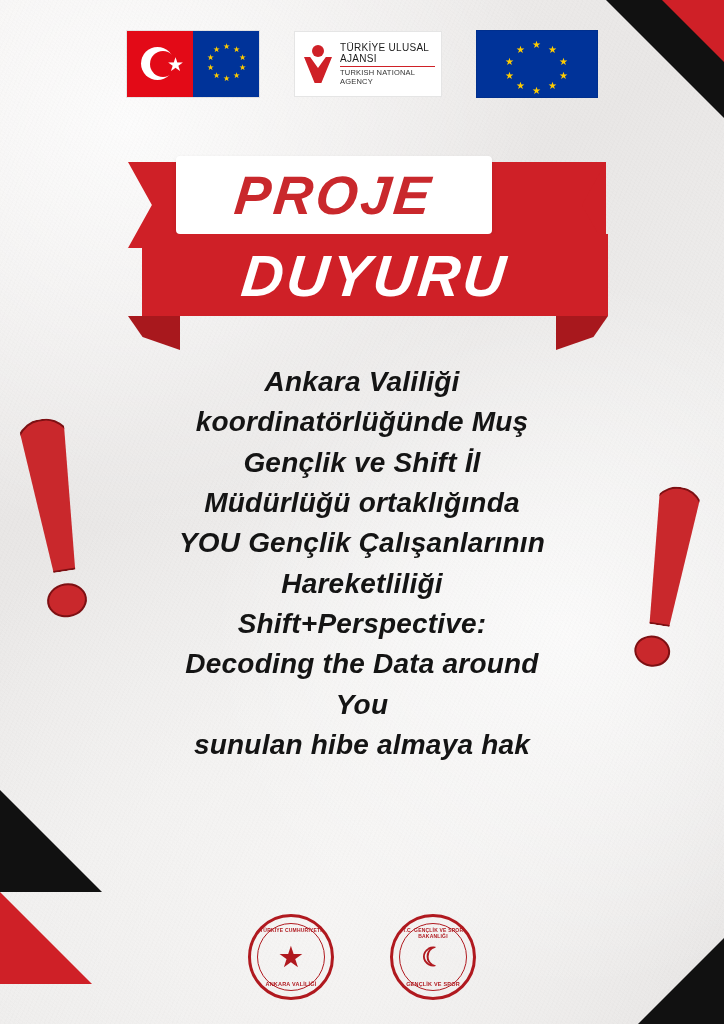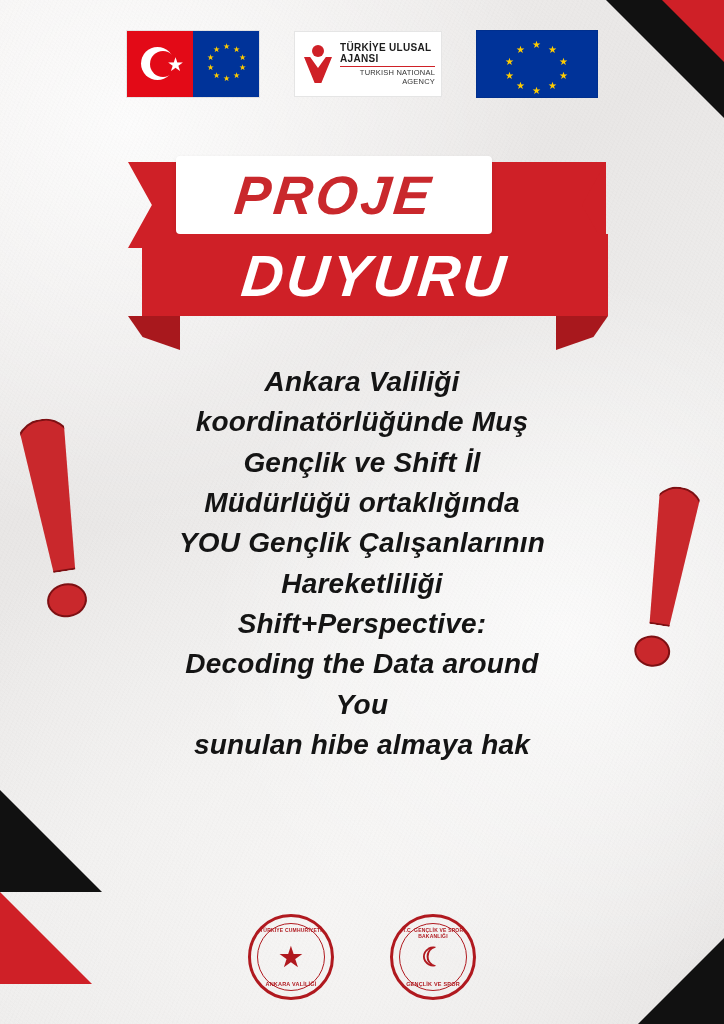--- a/index.html
+++ b/index.html
@@ -163,34 +163,33 @@
     clip-path: polygon(0% 0%, 22% 0%, 50% 42%, 78% 0%, 100% 0%, 62% 100%, 38% 100%);
   }
   .na-text {
     display: flex;
     flex-direction: column;
     justify-content: center;
     line-height: 1.12;
   }
   .na-t1 {
     font-size: 10px;
-    font-weight: bold;
+    font-weight: normal;
     color: #1c1c1c;
     letter-spacing: 0.3px;
   }
   .na-rule {
     height: 1px;
     background: #cf2027;
     margin: 2px 0;
   }
   .na-t2 {
     font-size: 7.5px;
     color: #333;
     letter-spacing: 0.2px;
-    text-align: right;
   }
   .flag-eu-solo {
     width: 120px;
     height: 66px;
     background: #003399;
     border: 1px solid rgba(0,0,0,0.08);
     position: relative;
   }
   .flag-eu-solo .s {
     position: absolute;

